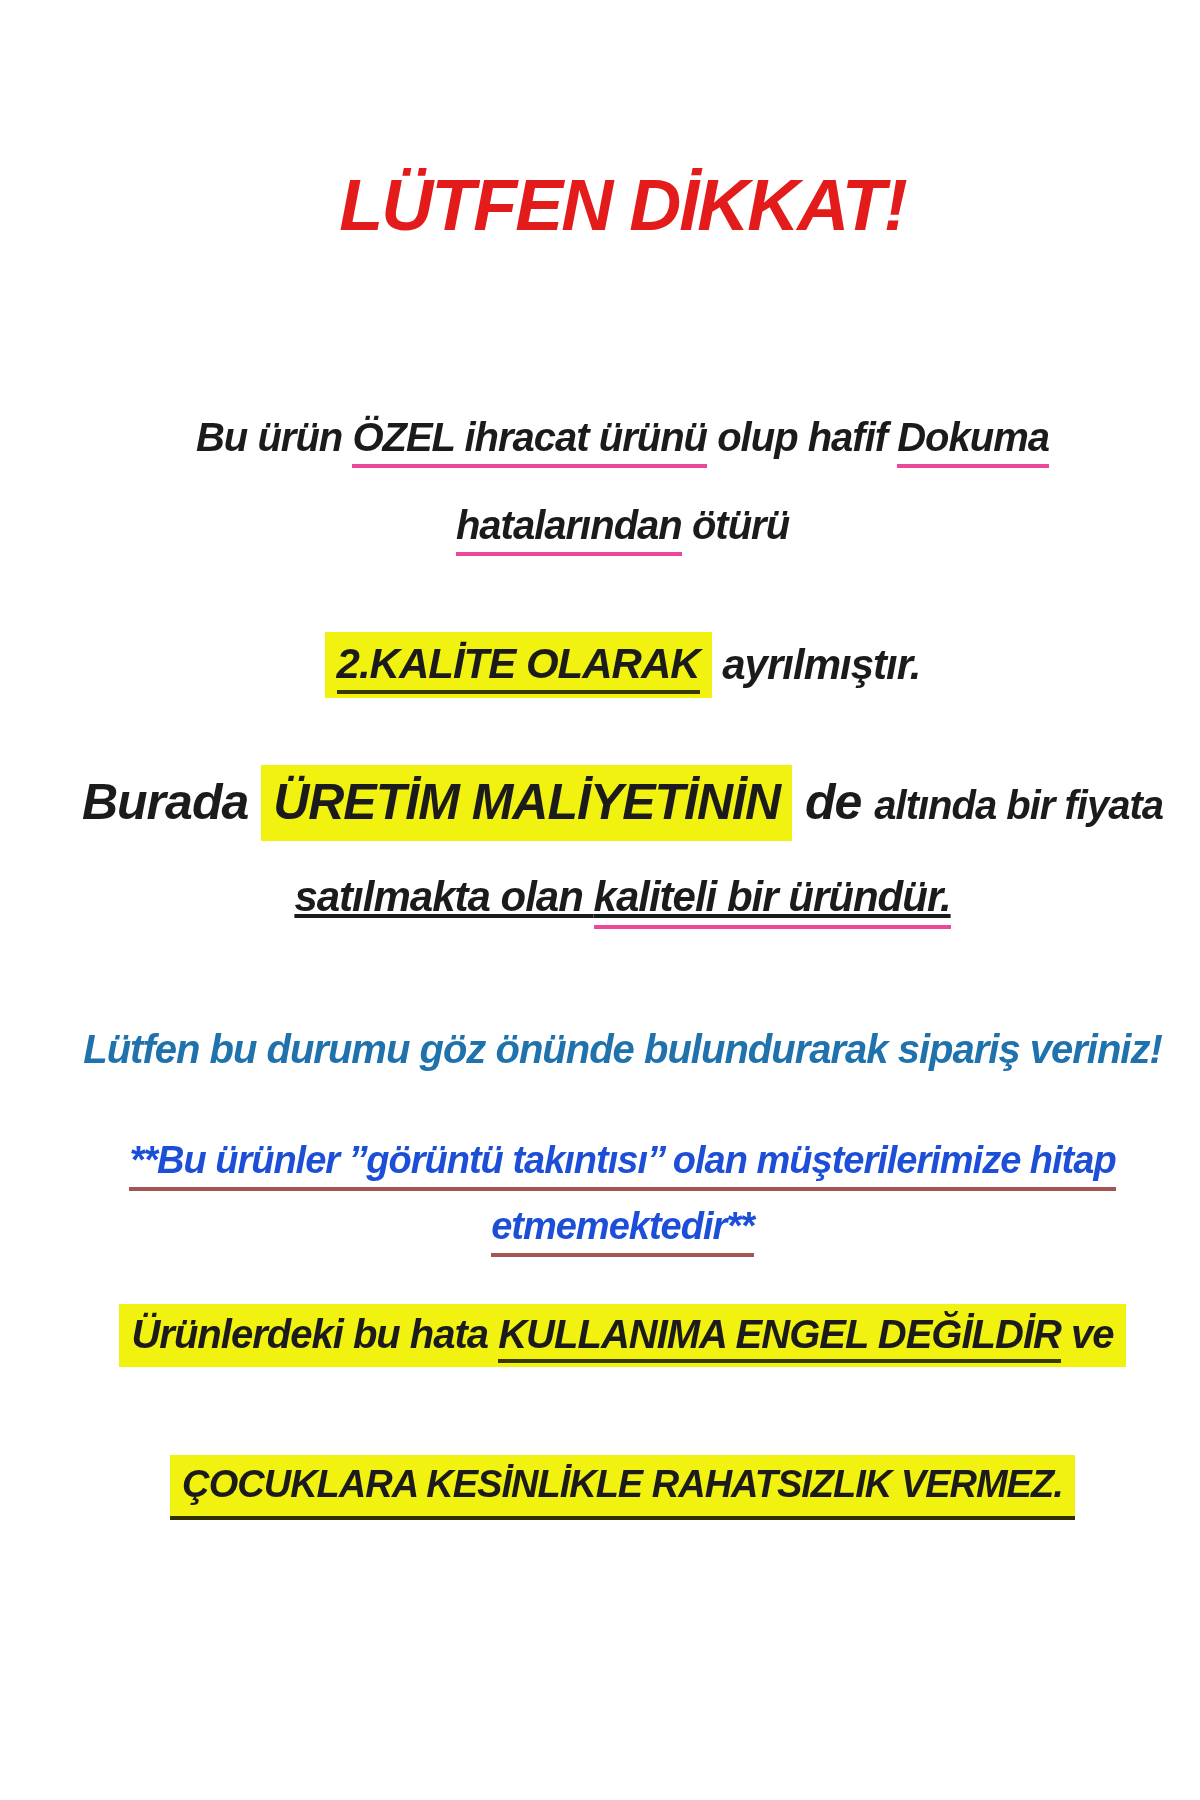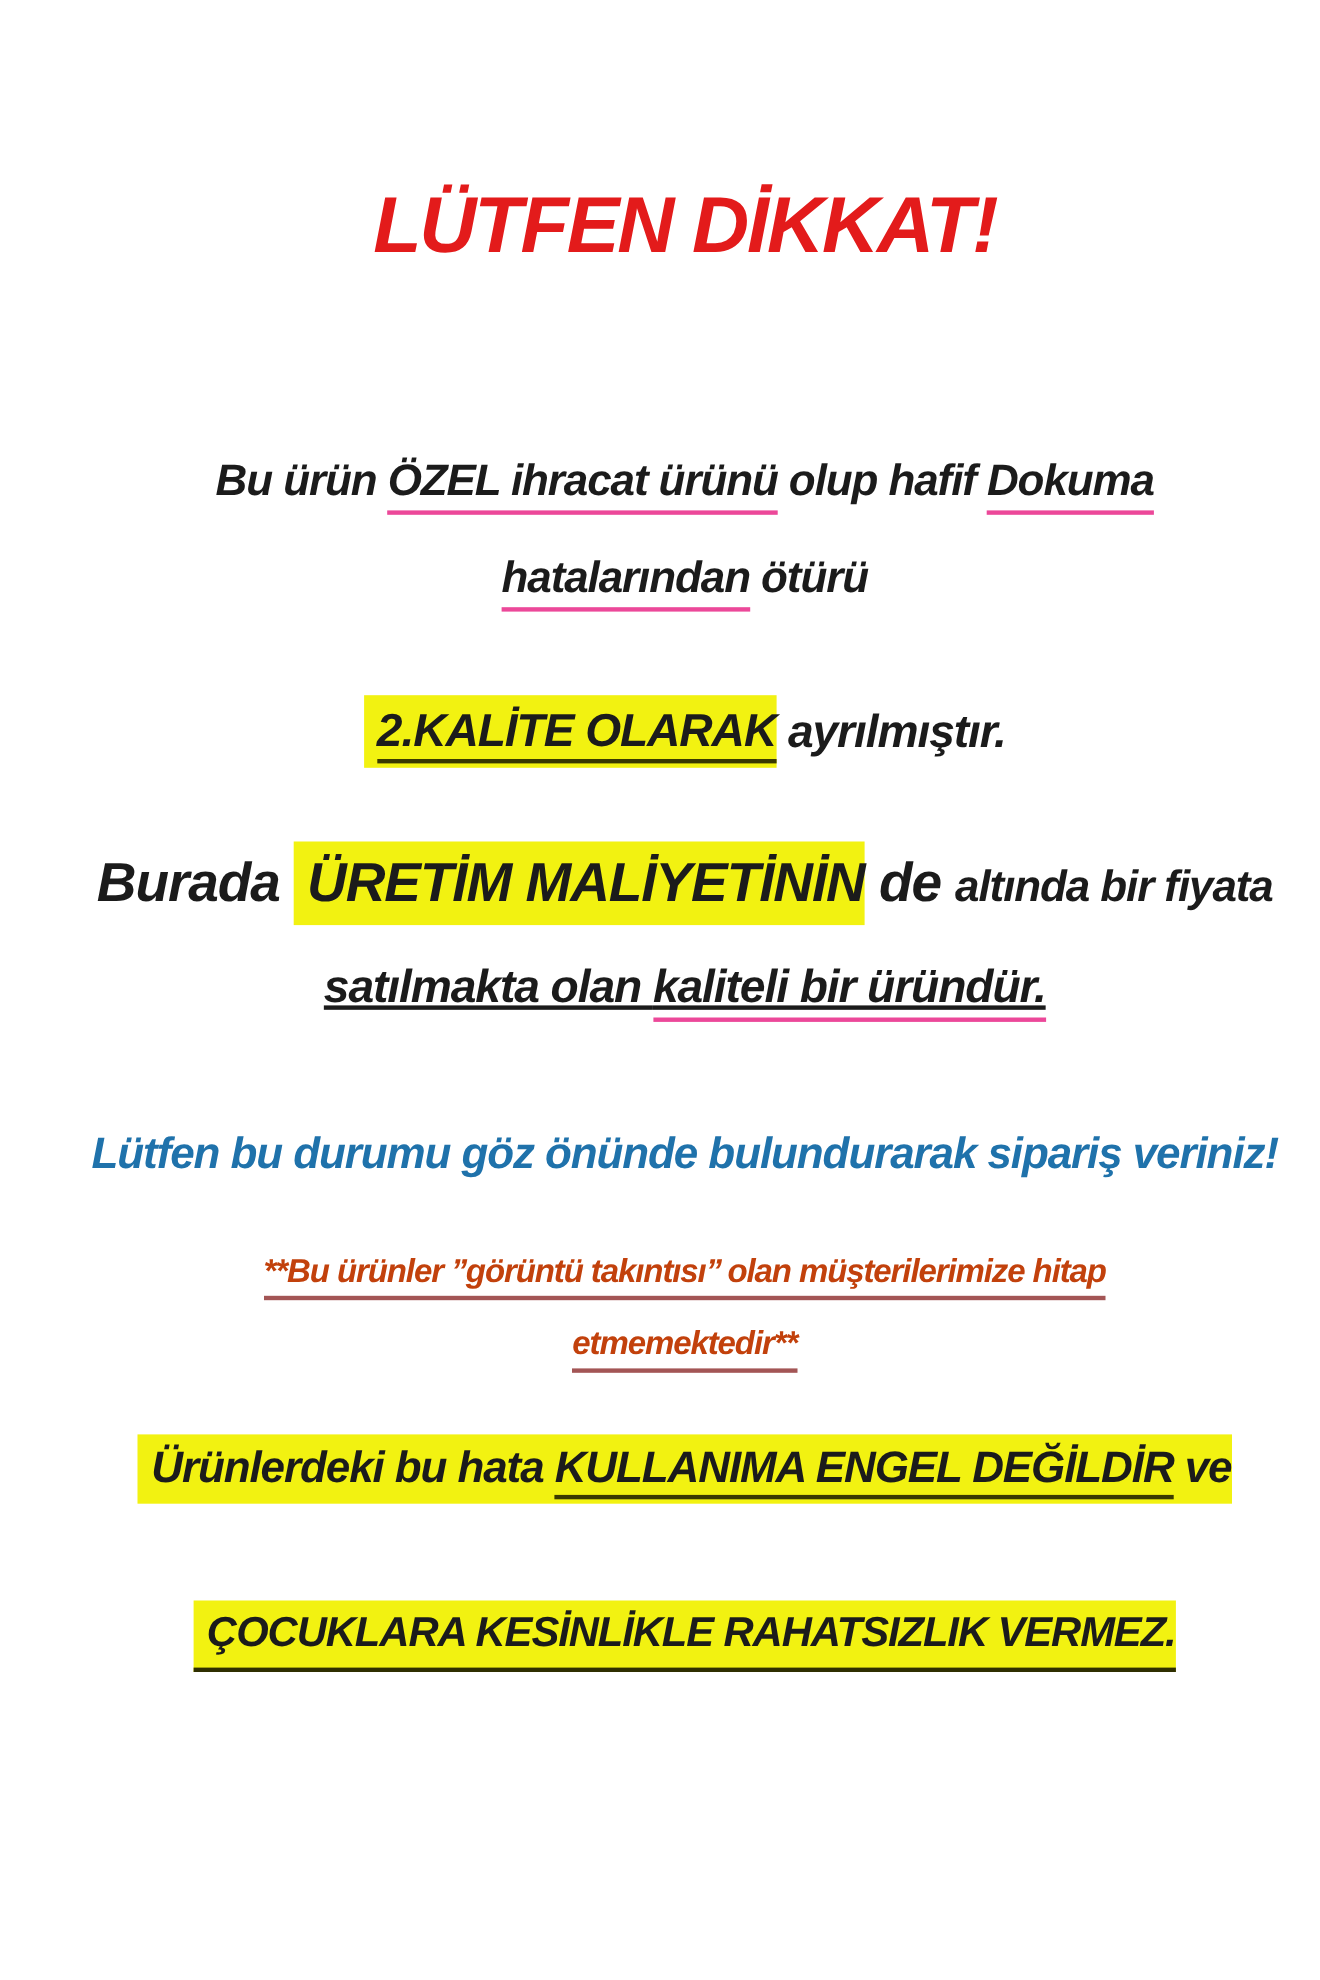--- a/index.html
+++ b/index.html
@@ -27,41 +27,41 @@
   .title-line{top:140px;height:130px;align-items:center;}
   .title-text{
     font-size:72px;
     color:#e31b1b;
     letter-spacing:-2px;
   }
   
   .body40{font-size:40px;}
   .body42{font-size:42px;}
   .u{border-bottom:4px solid #ec4899;padding-bottom:4px;text-align:right;}
-  .band{background:#f2f211;padding:8px 0 10px 12px;text-align:center;}
+  .band{background:#f2f211;padding:8px 12px 10px 12px;text-align:center;}
   .band .u-dark{border-bottom:4px solid #3a3a00;padding-bottom:3px;}
   .band.u-dark-full{border-bottom:4px solid #2f2f00;}
   
   .para1-l1{top:415px;height:60px;}
   .para1-l2{top:503px;height:60px;}
   .quality-l{top:628px;height:74px;align-items:center;}
   .cost-l1{top:765px;height:74px;}
   .cost-l2{top:873px;height:60px;text-decoration:underline;}
   .blue-l{top:1007px;height:56px;}
   .red-l1{top:1139px;height:56px;}
   .red-l2{top:1205px;height:56px;}
   .yellow-l1{top:1301px;height:68px;align-items:center;}
   .yellow-l2{top:1453px;height:68px;align-items:center;}
   
   .cost-big{font-size:50px;}
   .cost-small{font-size:40px;}
   
   .blue-text{font-size:40px;color:#1f72ab;margin-top:20px;}
   
-  .red-text{font-size:30px;color:#c2410c;}
+  .red-text{font-size:38px;color:#1d4ed8;}
   .red-u{border-bottom:4px solid #a35555;padding-bottom:5px;}
   
   .yellow-text{font-size:40px;}
   .yellow-text-caps{font-size:38px;}
 </style>
 </head>
 <body>
 
 <div class="page">
 

